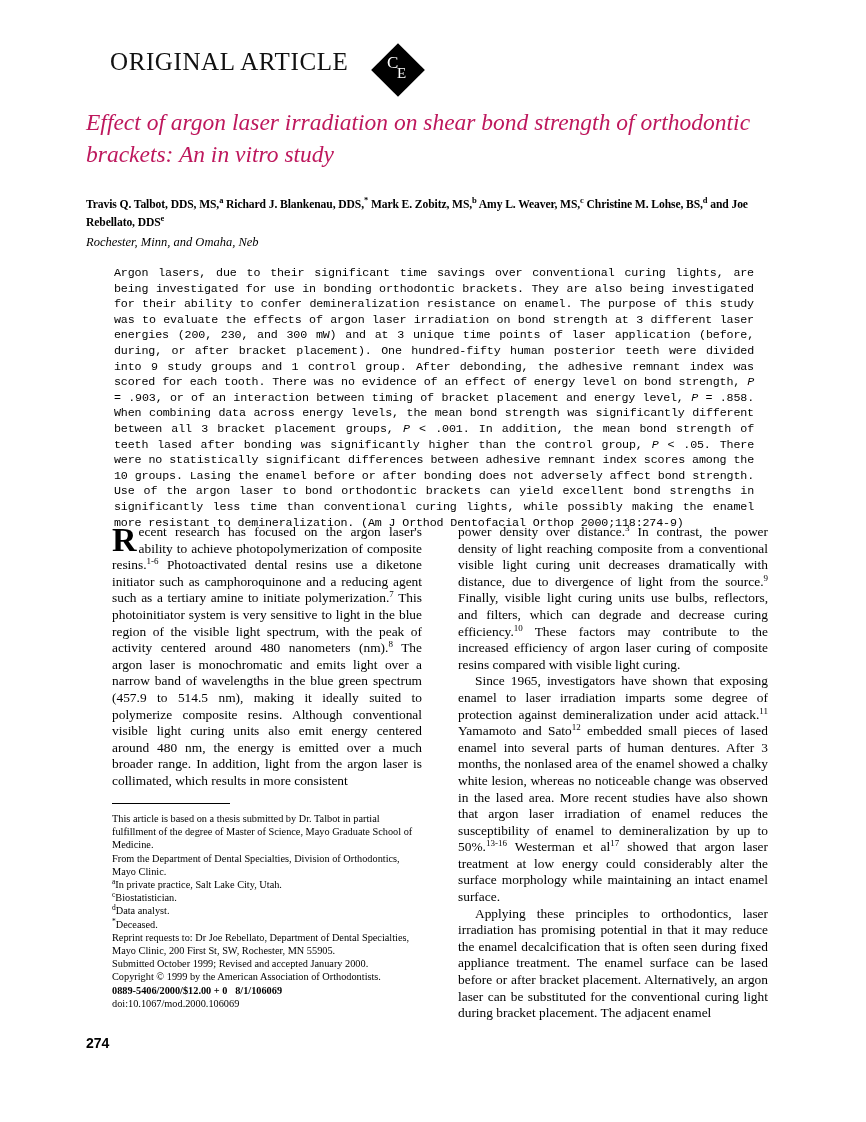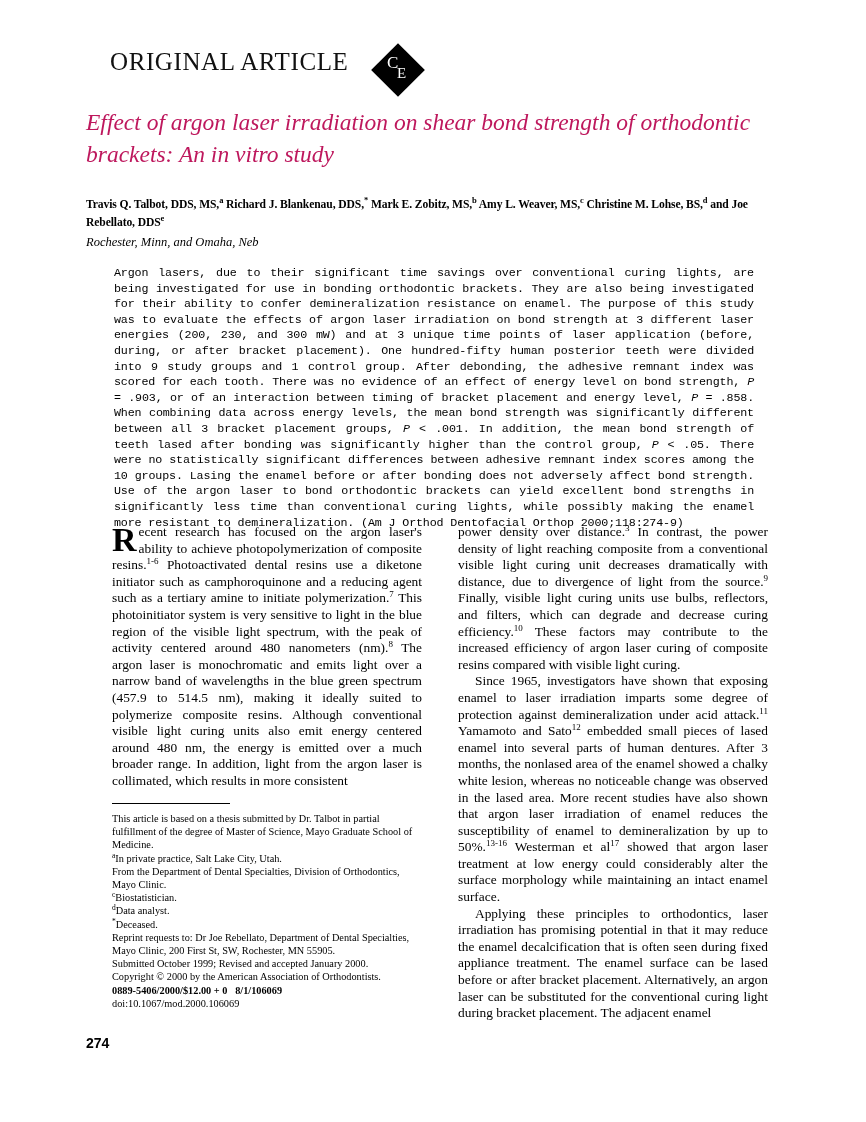--- a/index.html
+++ b/index.html
@@ -198,27 +198,27 @@
 
   <div class="col col-right">
     <p class="first">power density over distance.<sup>3</sup> In contrast, the power density of light reaching composite from a conventional visible light curing unit decreases dramatically with distance, due to divergence of light from the source.<sup>9</sup> Finally, visible light curing units use bulbs, reflectors, and filters, which can degrade and decrease curing efficiency.<sup>10</sup> These factors may contribute to the increased efficiency of argon laser curing of composite resins compared with visible light curing.</p>
     <p>Since 1965, investigators have shown that exposing enamel to laser irradiation imparts some degree of protection against demineralization under acid attack.<sup>11</sup> Yamamoto and Sato<sup>12</sup> embedded small pieces of lased enamel into several parts of human dentures. After 3 months, the nonlased area of the enamel showed a chalky white lesion, whereas no noticeable change was observed in the lased area. More recent studies have also shown that argon laser irradiation of enamel reduces the susceptibility of enamel to demineralization by up to 50%.<sup>13-16</sup> Westerman et al<sup>17</sup> showed that argon laser treatment at low energy could considerably alter the surface morphology while maintaining an intact enamel surface.</p>
     <p>Applying these principles to orthodontics, laser irradiation has promising potential in that it may reduce the enamel decalcification that is often seen during fixed appliance treatment. The enamel surface can be lased before or after bracket placement. Alternatively, an argon laser can be substituted for the conventional curing light during bracket placement. The adjacent enamel</p>
   </div>
 
   <div class="footnote-rule"></div>
   <div class="footnotes">
     <div>This article is based on a thesis submitted by Dr. Talbot in partial fulfillment of the degree of Master of Science, Mayo Graduate School of Medicine.</div>
+    <div>From the Department of Dental Specialties, Division of Orthodontics, Mayo Clinic.</div>
     <div><sup>a</sup><span>In private practice, Salt Lake City, Utah.</span></div>
-    <div>From the Department of Dental Specialties, Division of Orthodontics, Mayo Clinic.</div>
     <div><sup>c</sup><span>Biostatistician.</span></div>
     <div><sup>d</sup><span>Data analyst.</span></div>
     <div><sup>*</sup><span>Deceased.</span></div>
     <div>Reprint requests to: Dr Joe Rebellato, Department of Dental Specialties, Mayo Clinic, 200 First St, SW, Rochester, MN 55905.</div>
     <div>Submitted October 1999; Revised and accepted January 2000.</div>
-    <div>Copyright © 2000 by the American Association of Orthodontists.</div>
+    <div>Copyright © 1999 by the American Association of Orthodontists.</div>
     <div><span class="fn-bold">0889-5406/2000/$12.00 + 0</span>&nbsp;&nbsp;&nbsp;<span class="fn-bold">8/1/106069</span></div>
     <div>doi:10.1067/mod.2000.106069</div>
   </div>
 
   <div class="page-number">274</div>
 
 </div>
 
 </body></html>

